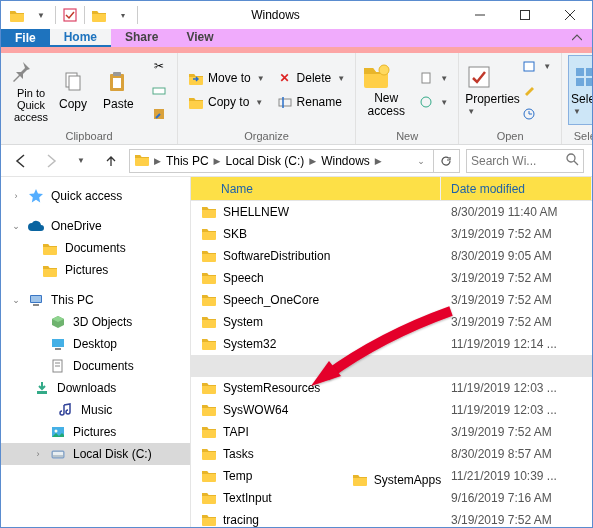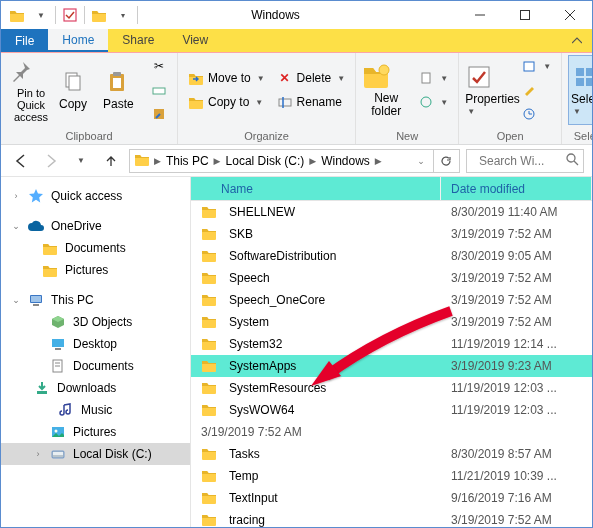--- a/index.html
+++ b/index.html
@@ -6,21 +6,21 @@
 body { width: 593px; height: 528px; overflow: hidden; background: #fff; border: 1px solid #5a8ccf; position: relative; }
 
 .titlebar { display: flex; align-items: center; height: 28px; background: #fff; }
 .qat { display: flex; align-items: center; gap: 0; padding: 0 4px; }
 .qat-item { width: 24px; height: 24px; display: flex; align-items: center; justify-content: center; }
 .qat-sep { width: 1px; height: 18px; background: #ccc; margin: 0 2px; }
 .title-text { flex: 1; text-align: center; color: #000; font-size: 12px; padding-right: 50px; }
 .win-controls { display: flex; }
 .win-btn { width: 45px; height: 28px; display: flex; align-items: center; justify-content: center; color: #333; }
 
-.ribbon-tabs { display: flex; height: 24px; background: #fde047; border-bottom: 1px solid #fca5a5; }
+.ribbon-tabs { display: flex; height: 24px; background: #f0abfc; border-bottom: 6px solid #fca5a5; font-weight: bold; }
 .file-tab { background: #1e73be; color: #fff; padding: 0 14px; display: flex; align-items: center; font-size: 12px; }
 .rt { padding: 0 14px; display: flex; align-items: center; color: #444; border-bottom: 2px solid transparent; }
 .rt.active { border-bottom: 2px solid #1e73be; color: #1e73be; background: #f3f4f5; }
 .ribbon-collapse { margin-left: auto; width: 30px; display:flex; align-items:center; justify-content:center; color:#555;}
 
 .ribbon-body { height: 92px; background: #f3f4f5; border-bottom: 1px solid #dadbdc; display: flex; }
 .group { border-right: 1px solid #e1e1e1; padding: 2px 6px 1px 6px; display: flex; flex-direction: column; }
 .group-content { flex: 1; display: flex; align-items: flex-start; gap: 4px; }
 .group-label { text-align: center; font-size: 11px; color: #666; padding: 1px 0; }
 .big-btn { display: flex; flex-direction: column; align-items: flex-start; justify-content: center; width: 48px; height: 70px; text-align: center; gap: 2px; line-height: 1.1;}
@@ -32,41 +32,41 @@
 .select-box { border:1px solid #88b0e0; background:#cde6f7; padding:2px;}
 
 .addrbar { height: 32px; display: flex; align-items: center; gap: 6px; padding: 2px 8px; border-bottom: 1px solid #e5e5e5;}
 .nav-btn { width: 24px; height: 24px; display: flex; align-items: center; justify-content: center; color: #555; border-radius:2px;}
 .nav-btn.disabled { color: #bdbdbd; }
 .crumbbox { flex: 1; height: 24px; border: 1px solid #ccc; display: flex; align-items: center; padding: 0 2px; gap: 0; overflow:hidden;}
 .crumb { display: flex; align-items: center; padding: 0 3px; height: 100%; white-space: nowrap;}
 .crumb-sep { color: #666; padding: 0 2px; font-size:9px;}
 .refresh-cell { width:24px; border-left: 1px solid #ccc; display:flex;align-items:center;justify-content:center;height:100%;}
 .searchbox { width: 118px; height: 24px; border: 1px solid #ccc; display: flex; align-items: center; padding: 0 4px; color: #777; gap:4px;}
-.searchbox input { border:0; outline:0; width: 100%; font-size:12px; color:#666;margin-left:8px;}
+.searchbox input { border:0; outline:0; width: 100%; font-size:12px; color:#666;}
 
 .body-area { display: flex; height: calc(100% - 28px - 24px - 92px - 32px); }
 .nav-pane { width: 190px; border-right: 1px solid #e5e5e5; overflow-y: auto; padding: 8px 0; }
 .content-pane { flex: 1; overflow: auto; position: relative; }
 
 .np-section { margin-bottom: 8px; }
 .np-item { display: flex; align-items: center; height: 22px; padding: 0 4px 0 20px; gap: 6px; }
 .np-item.head { padding-left: 10px; }
 .np-item .exp { width:10px; color:#777; font-size:9px; display:inline-flex; justify-content:center;}
 .np-item .ic { width:18px; height:18px; display:flex;align-items:center;justify-content:center;}
 .np-item.selected { background: #d9d9d9; }
 
-.cols-header { display: flex; height: 24px; border-bottom: 1px solid #e5e5e5; position: sticky; top:0; background:#5eead4;}
+.cols-header { display: flex; height: 24px; border-bottom: 1px solid #e5e5e5; position: sticky; top:0; background:#fde047;}
 .ch { padding: 0 10px; display:flex; align-items:center; color:#1e62a7; font-size:12px; border-right: 1px solid #f0f0f0;}
 .ch.name { flex: 0 0 250px;}
 .ch.date { flex: 1; }
 
 .file-row { display: flex; height: 22px; align-items: center; }
-.file-row.highlight { background: #5eead4; }
-.fc-name { flex: 0 0 250px; display:flex; align-items:center; gap:12px; padding-left: 10px;}
+.file-row.highlight { background: #e5e5e5; flex-direction: column; }
+.fc-name { flex: 0 0 250px; display:flex; align-items:center; gap:6px; padding-left: 10px;}
 .fc-date { flex: 1; padding-left: 10px; color:#555;}
 
 svg.folder-svg { width: 16px; height: 14px; }
 svg.folder-svg-lg { width: 28px; height: 28px; }
 
 .arrow-annotation {
   position: absolute; pointer-events: none;
   left: 300px; top: 305px; width: 160px; height: 85px; z-index: 50;
 }
 </style>
@@ -247,21 +247,21 @@
 
   <div class="group">
     <div class="group-content">
       <div class="big-btn">
         <div class="ic">
             <svg class="folder-svg-lg" viewBox="0 0 28 28">
               <use href="#fld-lg"></use>
               <circle cx="22" cy="8" r="5" fill="#ffd95e" stroke="#e8b52a"></circle>
             </svg>
           </div>
-        <span>New folder</span>
+        <span>New access</span>
       </div>
       <div class="stack">
         <div class="small-row">
             <span class="ic">
               <svg width="14" height="14">
                 <rect x="3" y="2" width="8" height="10" fill="#fff" stroke="#888"></rect>
               </svg>
             </span>
             <span class="drop-arrow">▼</span>
           </div>
@@ -605,20 +605,26 @@
         <div class="file-row">
           <div class="fc-name">
             <span><svg class="folder-svg" viewBox="0 0 16 14">
                 <use href="#fld"></use>
               </svg></span>
             <span>SysWOW64</span>
           </div>
           <div class="fc-date">11/19/2019 12:03 ...</div>
         </div>
         <div class="file-row">
+          <div class="fc-name">
+            <span><svg class="folder-svg" viewBox="0 0 16 14">
+                <use href="#fld"></use>
+              </svg></span>
+            <span>TAPI</span>
+          </div>
           <div class="fc-date">3/19/2019 7:52 AM</div>
         </div>
         <div class="file-row">
           <div class="fc-name">
             <span><svg class="folder-svg" viewBox="0 0 16 14">
                 <use href="#fld"></use>
               </svg></span>
             <span>Tasks</span>
           </div>
           <div class="fc-date">8/30/2019 8:57 AM</div>

